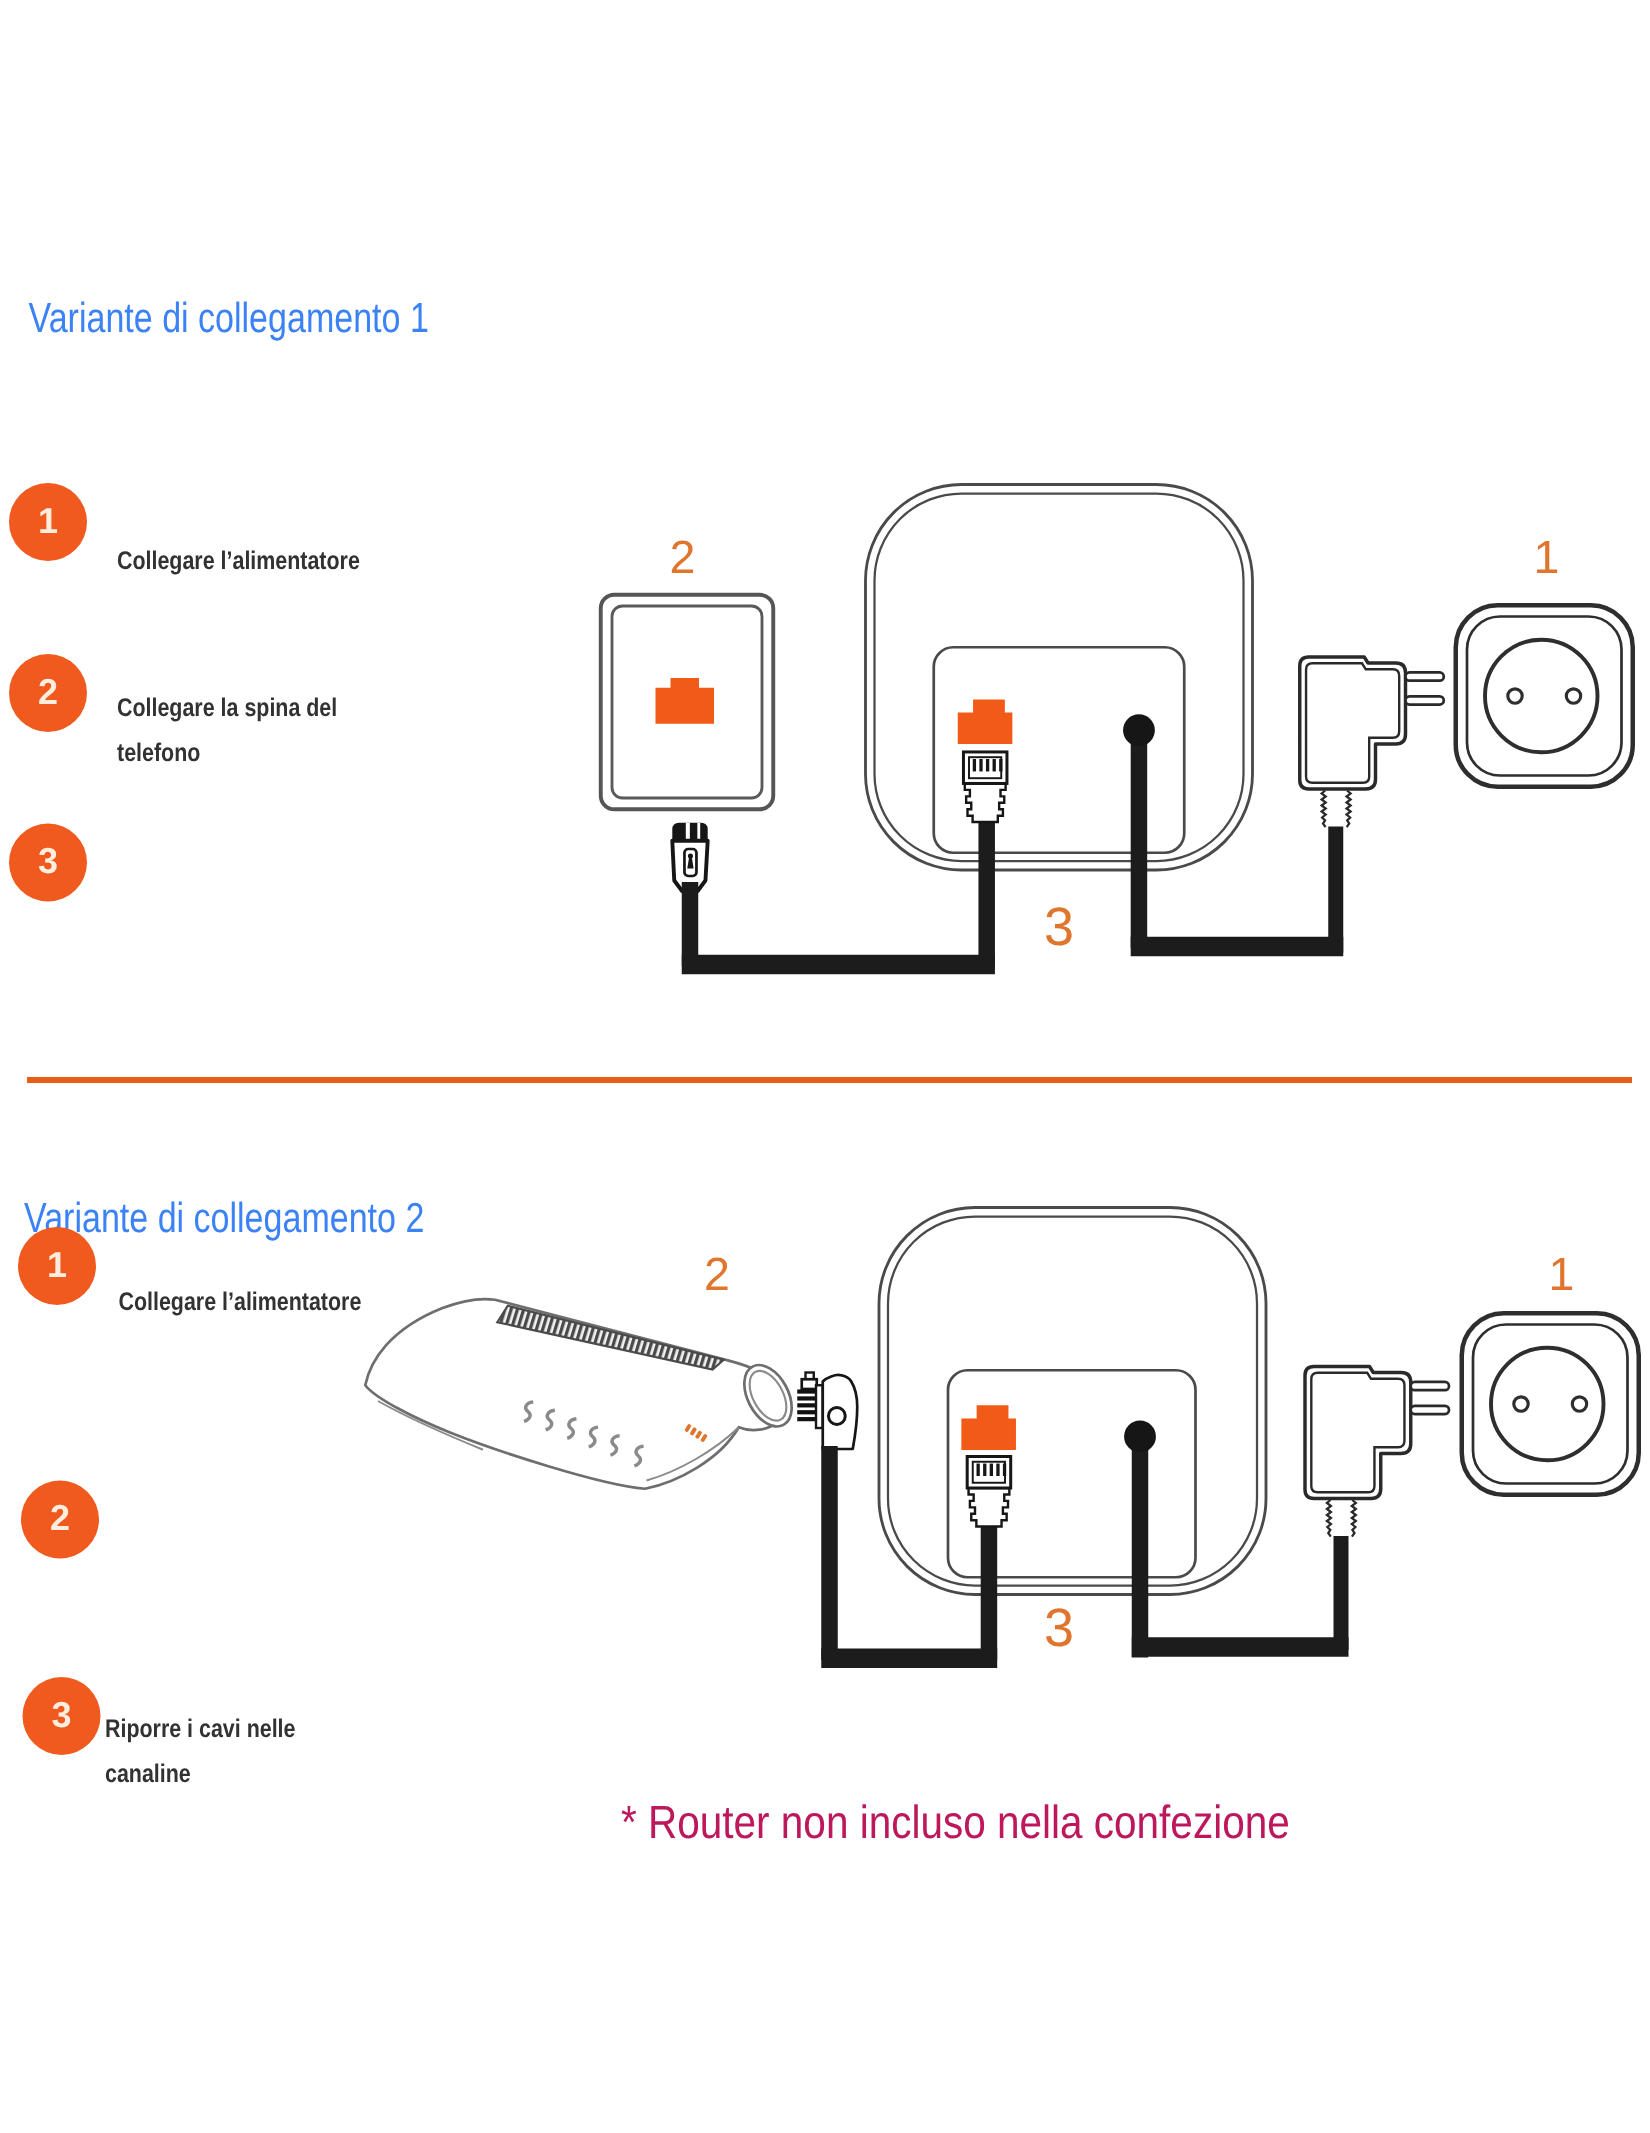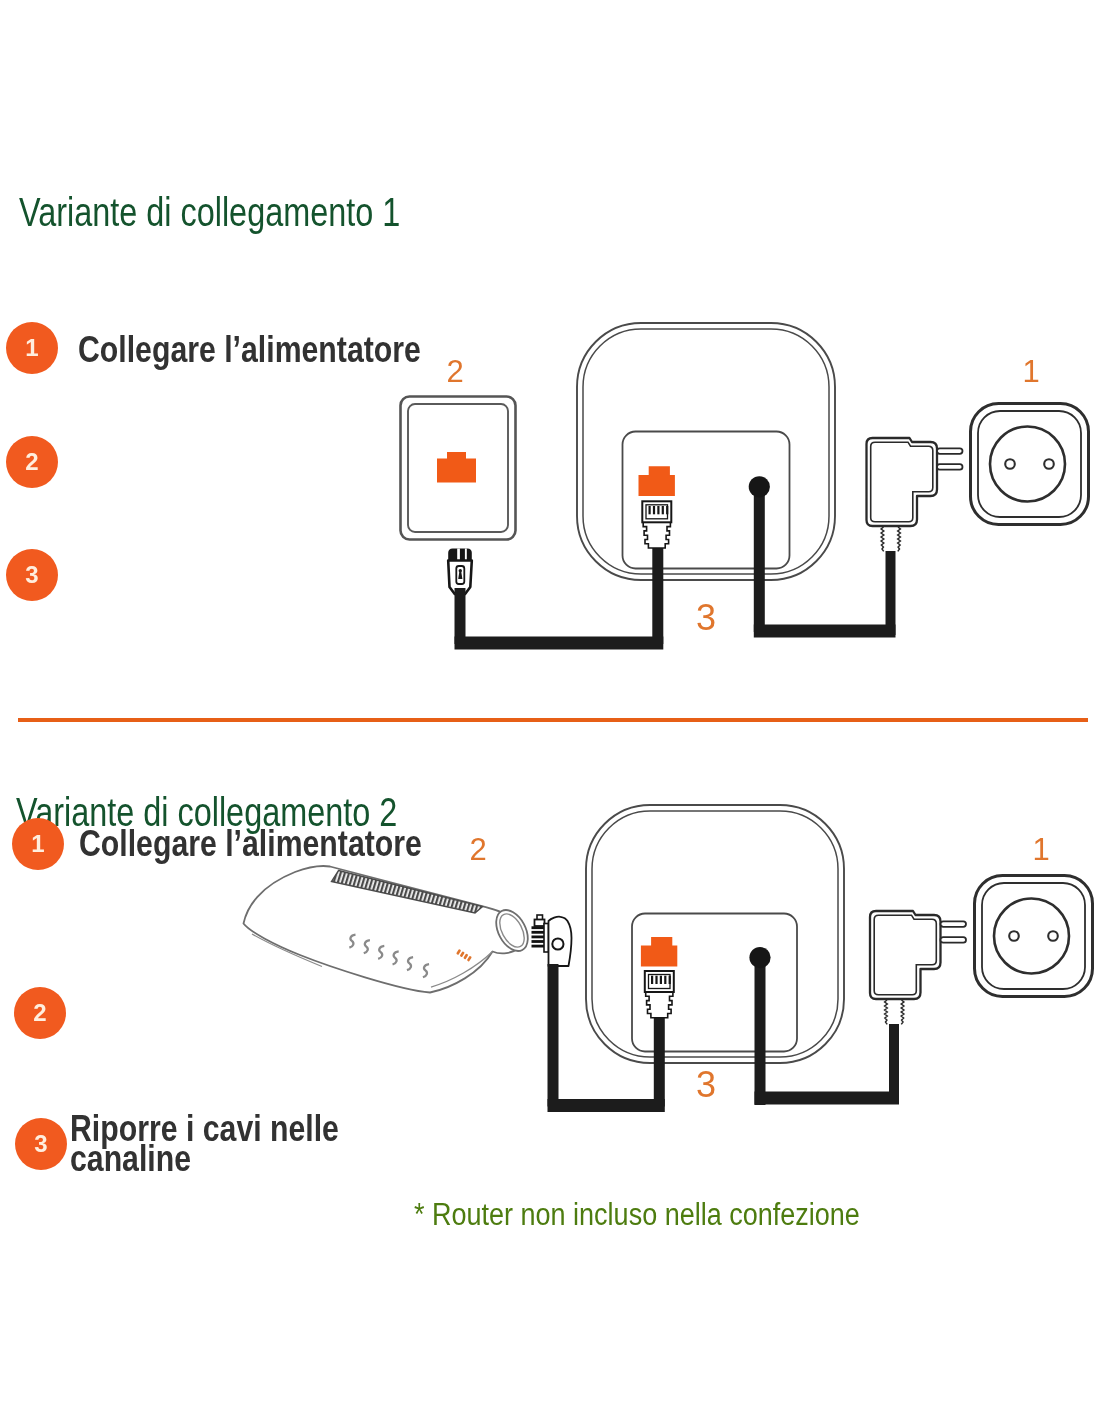--- a/index.html
+++ b/index.html
@@ -1,39 +1,40 @@
 <!DOCTYPE html>
 <html><head>
 <meta charset="utf-8">
 <style>
 html,body{margin:0;padding:0;background:#fff;}
 #page{position:relative;width:1100px;height:1422px;background:#fff;overflow:hidden;
   font-family:"Liberation Sans",sans-serif;}
-.h1{position:absolute;color:#14532d;font-size:40px;line-height:40px;font-weight:400;white-space:nowrap;}
+.h1{position:absolute;color:#3b82f6;font-size:28px;line-height:40px;font-weight:400;white-space:nowrap;}
 .h1 span{display:inline-block;transform:scaleX(0.81);transform-origin:0 0;}
-.step{position:absolute;color:#323232;font-size:36px;line-height:30px;font-weight:700;white-space:nowrap;}
+.step{position:absolute;color:#323232;font-size:17px;line-height:30px;font-weight:700;white-space:nowrap;margin-top:24px;}
 .step span{display:inline-block;transform:scaleX(0.84);transform-origin:0 0;}
 .circ{position:absolute;width:52px;height:52px;border-radius:50%;background:#f15a1f;
   color:#ffeede;font-size:24px;font-weight:700;text-align:center;line-height:52px;}
 .divider{position:absolute;left:18px;top:718px;width:1070px;height:4px;background:#e75f17;}
-.note{position:absolute;color:#4d7c0f;font-size:31px;line-height:31px;font-weight:400;white-space:nowrap;}
+.note{position:absolute;color:#be185d;font-size:31px;line-height:31px;font-weight:400;white-space:nowrap;}
 .note span{display:inline-block;transform:scaleX(0.871);transform-origin:0 0;}
 svg{position:absolute;left:0;top:0;}
 </style>
 </head>
 <body>
 <div id="page">
 
 <div class="h1" id="h1a" style="left:19px;top:192px;"><span>Variante di collegamento 1</span></div>
 <div class="h1" id="h1b" style="left:16px;top:744px;margin-top:48px;"><span>Variante di collegamento 2</span></div>
 
 <div class="circ" style="left:6px;top:322px;">1</div>
 <div class="circ" style="left:6px;top:436px;">2</div>
 <div class="circ" style="left:6px;top:549px;">3</div>
 <div class="step" id="s11" style="left:78px;top:335px;"><span>Collegare l’alimentatore</span></div>
+<div class="step" id="s12" style="left:78px;top:433px;"><span>Collegare la spina del<br>telefono</span></div>
 
 <div class="divider"></div>
 
 <div class="circ" style="left:12px;top:818px;">1</div>
 <div class="circ" style="left:14px;top:987px;">2</div>
 <div class="circ" style="left:15px;top:1118px;">3</div>
 <div class="step" id="s21" style="left:79px;top:829px;"><span>Collegare l’alimentatore</span></div>
 <div class="step" id="s23" style="left:70px;top:1114px;"><span>Riporre i cavi nelle<br>canaline</span></div>
 
 <div class="note" id="note" style="left:414px;top:1199px;"><span>* Router non incluso nella confezione</span></div>

